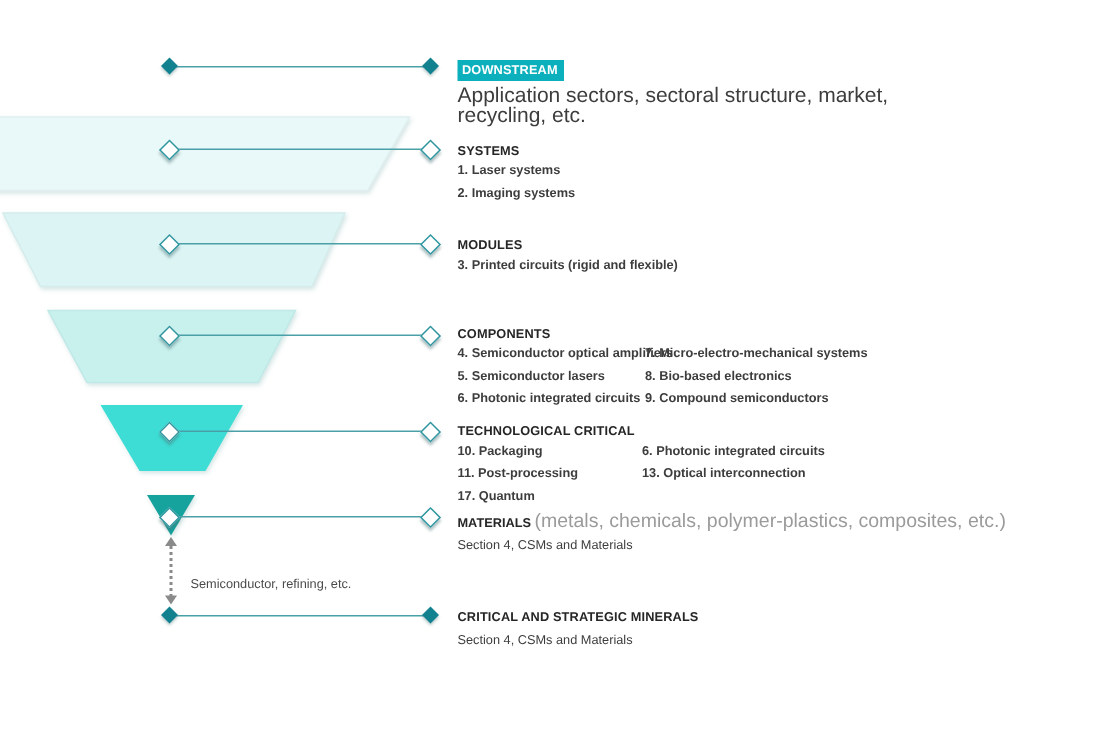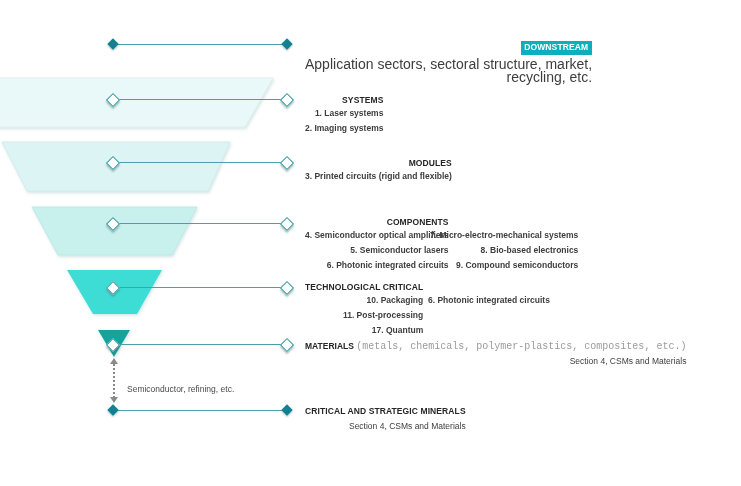--- a/index.html
+++ b/index.html
@@ -17,28 +17,28 @@
   .diamond.hollow { background:#ffffff; border:1.5px solid #2f96a0; box-shadow:1.5px 1.5px 2px rgba(70,110,115,.45); }
 
   
   .dash-line { position:absolute; left:113px; top:364px; height:34px; width:0; border-left:2px dotted #8a8a8a; }
   .arrow-head { position:absolute; width:0; height:0; }
   .arrow-up { left:110px; top:358px; border-left:4px solid transparent; border-right:4px solid transparent; border-bottom:6px solid #8a8a8a; }
   .arrow-down { left:110px; top:397px; border-left:4px solid transparent; border-right:4px solid transparent; border-top:6px solid #8a8a8a; }
   .transform-label { position:absolute; left:127px; top:384px; font-size:8.5px; color:#4a4a4a; white-space:nowrap; }
 
   
-  .sec { position:absolute; left:305px; white-space:nowrap;text-align:right; }
+  .sec { position:absolute; left:305px; white-space:nowrap; }
   .sec-title { font-size:8.5px; font-weight:bold; color:#262626; line-height:12px; letter-spacing:.1px; }
   .sec ul { list-style:none; margin:0; padding:0;font-weight:bold; }
   .sec li { font-size:8.5px; line-height:15px; color:#3d3d3d; }
   .col-right { position:absolute; top:12px; }
   .sec-line { font-size:8.5px; line-height:15px; color:#3d3d3d; }
   .title-inline { font-weight:bold; color:#262626; }
-  .title-note { color:#9b9b9b; font-weight:normal; font-size:10px;font-family:Liberation Mono, monospace; }
+  .title-note { color:#9b9b9b; font-weight:normal; font-size:13px; }
   .hl-title {
     display:inline-block; background:#0cb0bd; color:#ffffff; font-weight:bold;
     font-size:8.5px; line-height:11px; padding:1px 4px 2px 3px; letter-spacing:.1px;
   }
   .desc-line { font-size:14px; line-height:13px; color:#3d3d3d; }
   .desc-block { margin-top:3px; }
 </style>
 </head>
 <body>
 
@@ -137,20 +137,21 @@
 
   <div class="sec" style="top:281px">
     <div class="sec-title">TECHNOLOGICAL CRITICAL</div>
     <ul>
       <li>10. Packaging</li>
       <li>11. Post-processing</li>
       <li>17. Quantum</li>
     </ul>
     <ul class="col-right" style="left:123px">
       <li>6. Photonic integrated circuits</li>
+      <li>13. Optical interconnection</li>
     </ul>
   </div>
 
   <div class="sec" style="top:339px">
     <div class="sec-line">
       <span class="title-inline">MATERIALS</span>
       <span class="title-note">(metals, chemicals, polymer-plastics, composites, etc.)</span>
     </div>
     <div class="sec-line">Section 4, CSMs and Materials</div>
   </div>

